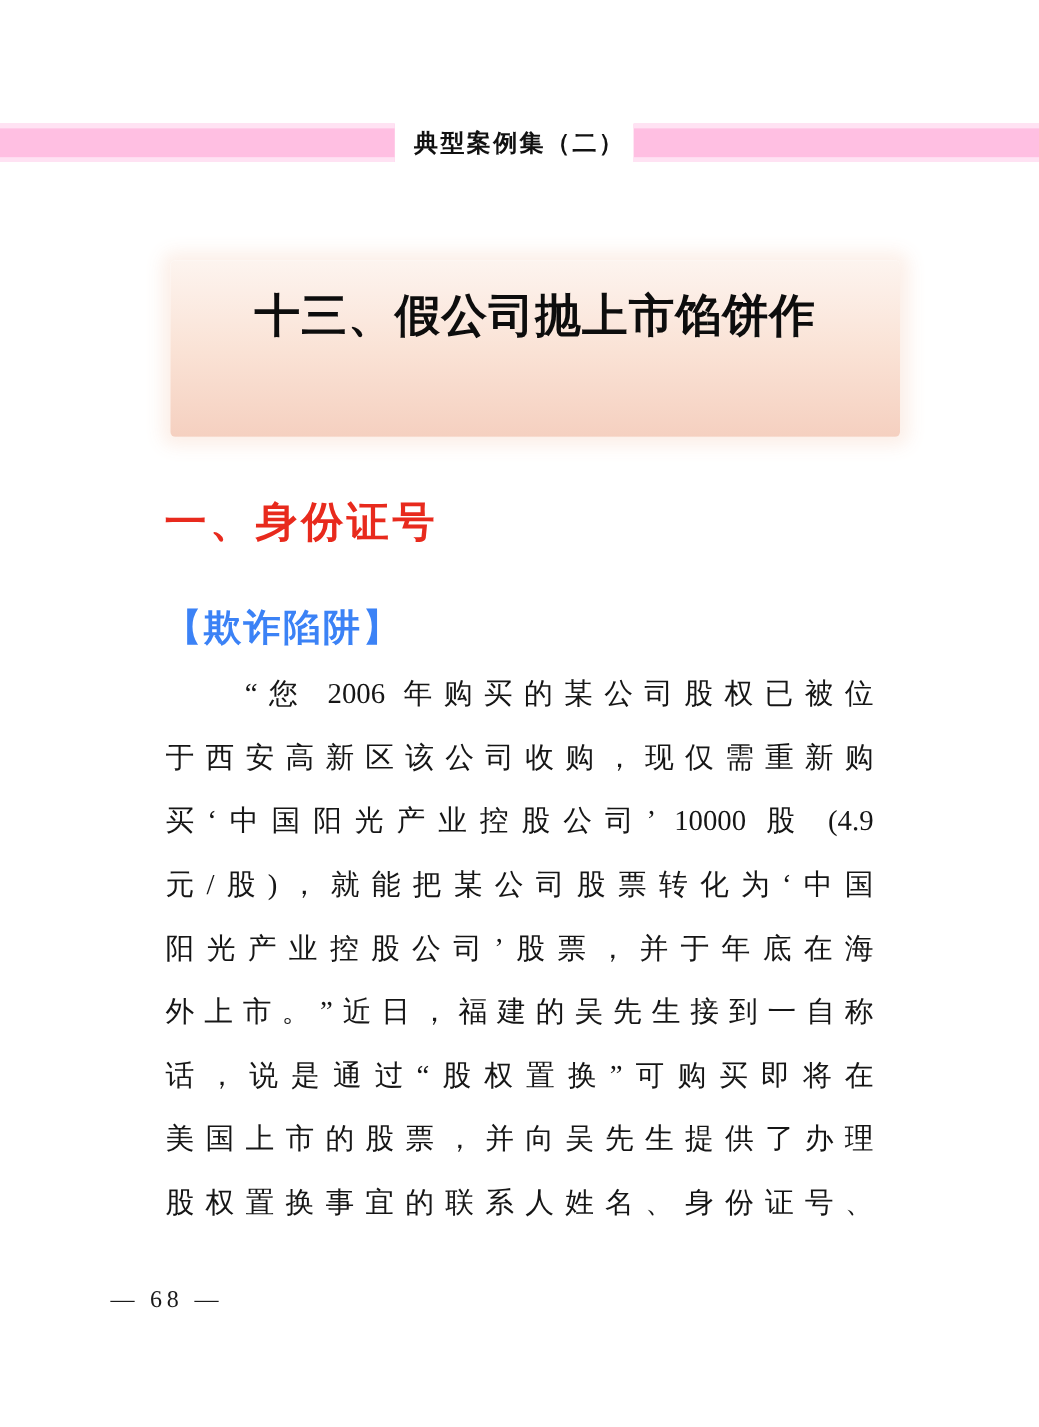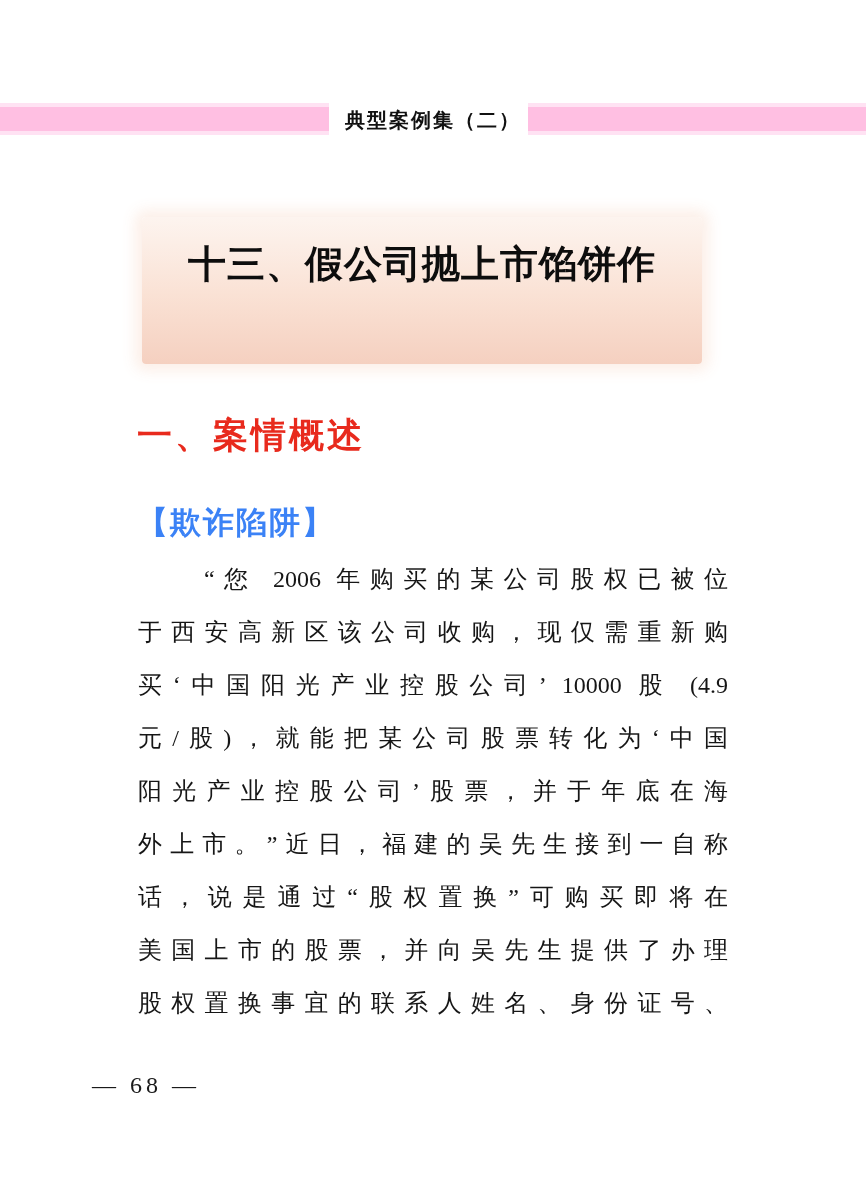--- a/index.html
+++ b/index.html
@@ -37,21 +37,21 @@
     font-size: 20px;
     letter-spacing: 2px;
     color: #111111;
   }
 
   
   .chapter-title {
     position: absolute;
     left: 142px;
     top: 217px;
-    width: 560px;
+    width: 608px;
     height: 147px;
     padding-top: 17px;
     background: linear-gradient(180deg, #fdf4ef 0%, #fae2d5 52%, #f5d0c0 100%);
     box-shadow: 0 0 14px 7px rgba(252, 238, 231, 0.95);
     border-radius: 4px;
     text-align: center;
   }
   .chapter-title .t-line {
     font-size: 38px;
     line-height: 61px;
@@ -100,40 +100,40 @@
     text-align-last: justify;
     white-space: nowrap;
   }
   .body-line.indent { padding-left: 66px; }
 
   
   .folio {
     position: absolute;
     left: 92px;
     top: 1072px;
-    font-size: 24px;
+    font-size: 20px;
     letter-spacing: 4px;
     color: #1a1a1a;
     white-space: nowrap;
   }
 </style>
 </head>
 <body>
 
 <div class="page">
 
   <div class="band band-left"></div>
   <div class="band band-right"></div>
   <div class="running-head">典型案例集（二）</div>
 
   <div class="chapter-title">
     <div class="t-line">十三、假公司抛上市馅饼作</div>
   </div>
 
-  <div class="section-heading">一、案情概述</div>
+  <div class="section-heading">一、身份证号</div>
 
   <div class="sub-heading">【欺诈陷阱】</div>
 
   <div class="body-text">
     <div class="body-line indent">“您 2006 年购买的某公司股权已被位</div>
     <div class="body-line">于西安高新区该公司收购，现仅需重新购</div>
     <div class="body-line">买‘中国阳光产业控股公司’ 10000 股 (4.9</div>
     <div class="body-line">元/股)，就能把某公司股票转化为‘中国</div>
     <div class="body-line">阳光产业控股公司’股票，并于年底在海</div>
     <div class="body-line">外上市。”近日，福建的吴先生接到一自称</div>

